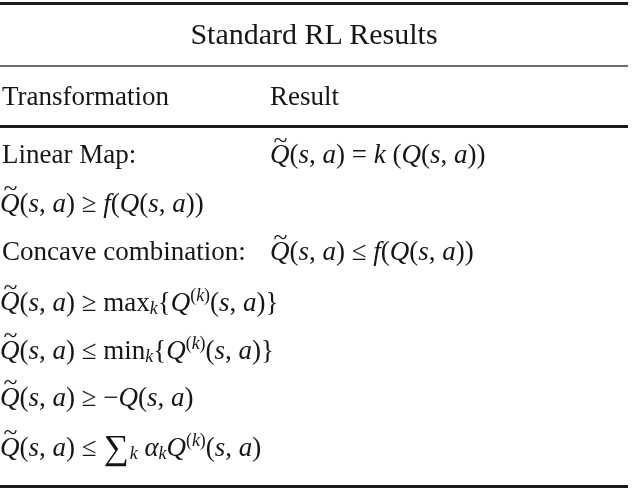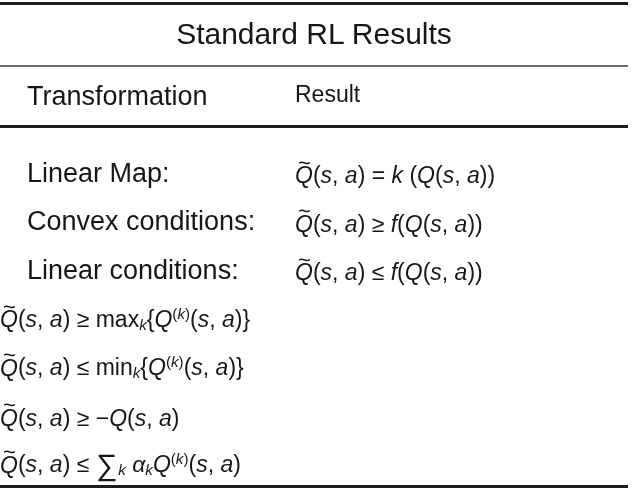--- a/index.html
+++ b/index.html
@@ -6,21 +6,21 @@
     margin: 0;
     padding: 0;
     background: #ffffff;
   }
   .paper {
     position: relative;
     width: 634px;
     height: 494px;
     background: #ffffff;
     color: #161616;
-    font-family: Liberation Sans, sans-serif;
+    font-family: Liberation Serif, serif;
     overflow: hidden;
   }
   .rule {
     position: absolute;
     left: 0;
     width: 628px;
   }
   .rule-top    { top: 2px;   height: 3px; background: #1b1b1b; }
   .rule-light  { top: 65px;  height: 2px; background: #6e6e6e; }
   .rule-mid    { top: 125px; height: 3px; background: #1b1b1b; }
@@ -40,42 +40,42 @@
     position: absolute;
     top: 82px;
     left: 0;
     width: 628px;
     display: flex;
     font-size: 27px;
     line-height: 1.1;
   }
   .cell-label {
     flex: 0 0 268px;
-    padding-left: 27px;
+    padding-left: 2px;
     white-space: nowrap;
   }
   .cell-formula {
     flex: 1 1 auto;
     white-space: nowrap;
   }
   .rows {
     position: absolute;
     top: 140px;
     left: 0;
     width: 628px;
   }
   .row {
     display: flex;
-    align-items: flex-end;
+    align-items: flex-start;
     height: 48.5px;
     font-size: 27px;
     line-height: 1.1;
   }
   
-  .cell-formula { font-size: 23px; }
+  .cell-formula { font-size: 27px; }
   .mi  { font-style: italic; }
   .mo  { font-style: normal; }
   .mrm { font-style: normal; }
   .msub {
     font-size: 0.66em;
     vertical-align: -0.2em;
     letter-spacing: 0;
   }
   .msup {
     font-size: 0.66em;
@@ -117,25 +117,24 @@
   </div>
 
   <div class="rule rule-mid"></div>
 
   <div class="rows">
       <div class="row">
         <div class="cell-label">Linear Map:</div>
         <div class="cell-formula"><span class="qtilde"><span class="tilde">~</span><span class="mi">Q</span></span><span class="mo">(</span><span class="mi">s</span><span class="mo">, </span><span class="mi">a</span><span class="mo">) = </span><span class="mi">k</span><span class="mo"> (</span><span class="mi">Q</span><span class="mo">(</span><span class="mi">s</span><span class="mo">, </span><span class="mi">a</span><span class="mo">))</span></div>
       </div>
       <div class="row">
-        <div class="cell-label">Convex conditions:</div>
         <div class="cell-formula"><span class="qtilde"><span class="tilde">~</span><span class="mi">Q</span></span><span class="mo">(</span><span class="mi">s</span><span class="mo">, </span><span class="mi">a</span><span class="mo">) ≥ </span><span class="mi">f</span><span class="mo">(</span><span class="mi">Q</span><span class="mo">(</span><span class="mi">s</span><span class="mo">, </span><span class="mi">a</span><span class="mo">))</span></div>
       </div>
       <div class="row">
-        <div class="cell-label">Linear conditions:</div>
+        <div class="cell-label">Concave combination:</div>
         <div class="cell-formula"><span class="qtilde"><span class="tilde">~</span><span class="mi">Q</span></span><span class="mo">(</span><span class="mi">s</span><span class="mo">, </span><span class="mi">a</span><span class="mo">) ≤ </span><span class="mi">f</span><span class="mo">(</span><span class="mi">Q</span><span class="mo">(</span><span class="mi">s</span><span class="mo">, </span><span class="mi">a</span><span class="mo">))</span></div>
       </div>
       <div class="row">
         <div class="cell-formula"><span class="qtilde"><span class="tilde">~</span><span class="mi">Q</span></span><span class="mo">(</span><span class="mi">s</span><span class="mo">, </span><span class="mi">a</span><span class="mo">) ≥ </span><span class="mrm">max</span><span class="msub"><span class="mi">k</span></span><span class="mo">{</span><span class="mi">Q</span><span class="msup"><span class="mo">(</span><span class="mi">k</span><span class="mo">)</span></span><span class="mo">(</span><span class="mi">s</span><span class="mo">, </span><span class="mi">a</span><span class="mo">)}</span></div>
       </div>
       <div class="row">
         <div class="cell-formula"><span class="qtilde"><span class="tilde">~</span><span class="mi">Q</span></span><span class="mo">(</span><span class="mi">s</span><span class="mo">, </span><span class="mi">a</span><span class="mo">) ≤ </span><span class="mrm">min</span><span class="msub"><span class="mi">k</span></span><span class="mo">{</span><span class="mi">Q</span><span class="msup"><span class="mo">(</span><span class="mi">k</span><span class="mo">)</span></span><span class="mo">(</span><span class="mi">s</span><span class="mo">, </span><span class="mi">a</span><span class="mo">)}</span></div>
       </div>
       <div class="row">
         <div class="cell-formula"><span class="qtilde"><span class="tilde">~</span><span class="mi">Q</span></span><span class="mo">(</span><span class="mi">s</span><span class="mo">, </span><span class="mi">a</span><span class="mo">) ≥ −</span><span class="mi">Q</span><span class="mo">(</span><span class="mi">s</span><span class="mo">, </span><span class="mi">a</span><span class="mo">)</span></div>

